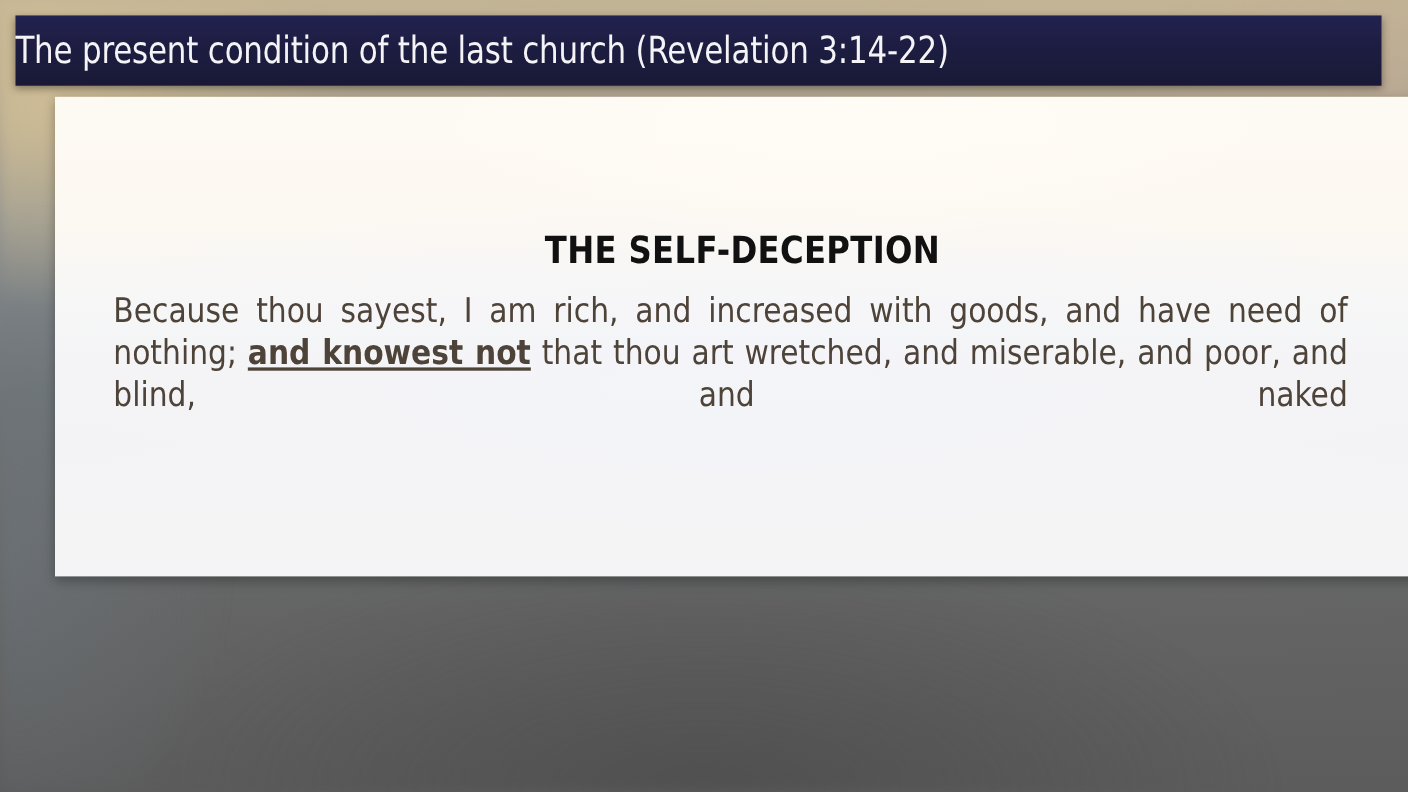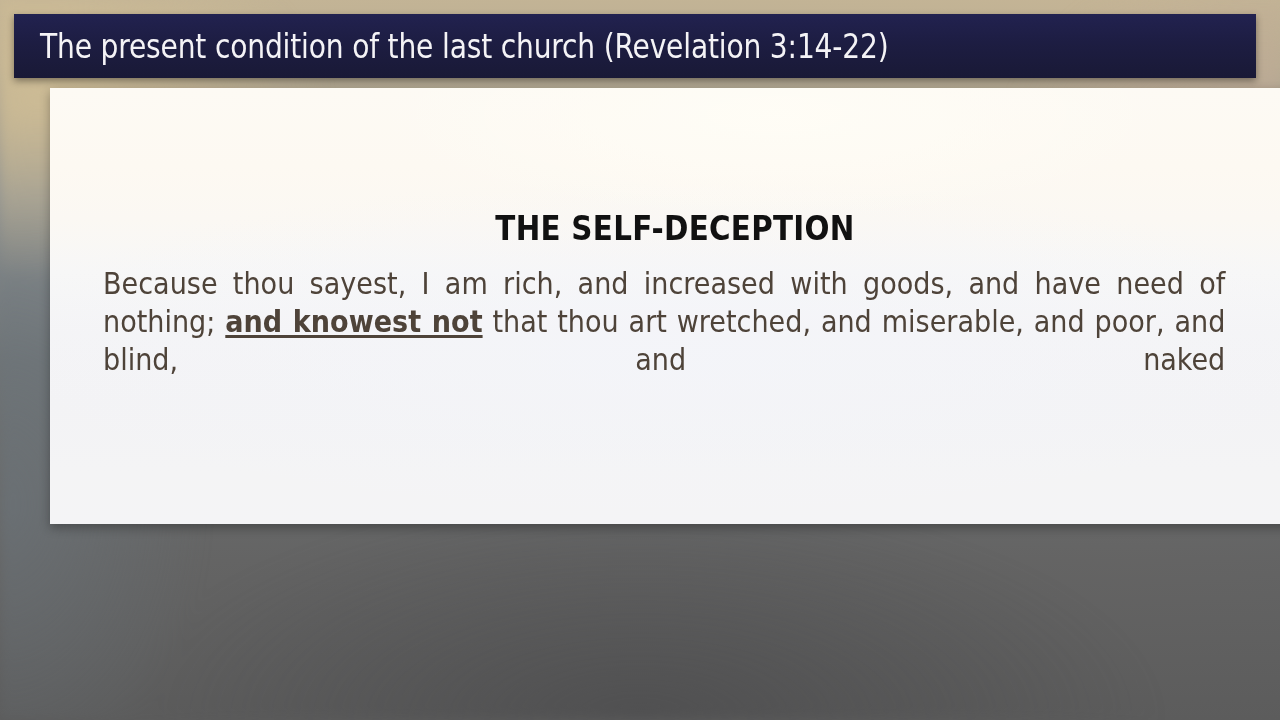--- a/index.html
+++ b/index.html
@@ -63,21 +63,20 @@
     position: absolute;
     left: 14px;
     top: 14px;
     width: 1242px;
     height: 64px;
     background: linear-gradient(to bottom, #222250 0%, #1d1d42 45%, #191936 100%);
     box-shadow: 0 3px 7px rgba(0,0,0,0.38);
     display: flex;
     align-items: center;
     box-sizing: border-box;
-    padding-left: 26px;
   }
   .title-text {
     color: #f4f3f6;
     font-family: "DejaVu Sans Condensed", "Liberation Sans Narrow", "Liberation Sans", sans-serif;
     font-size: 34px;
     font-weight: 400;
     letter-spacing: -0.2px;
     white-space: nowrap;
     transform: scaleX(0.92);
     transform-origin: left center;

